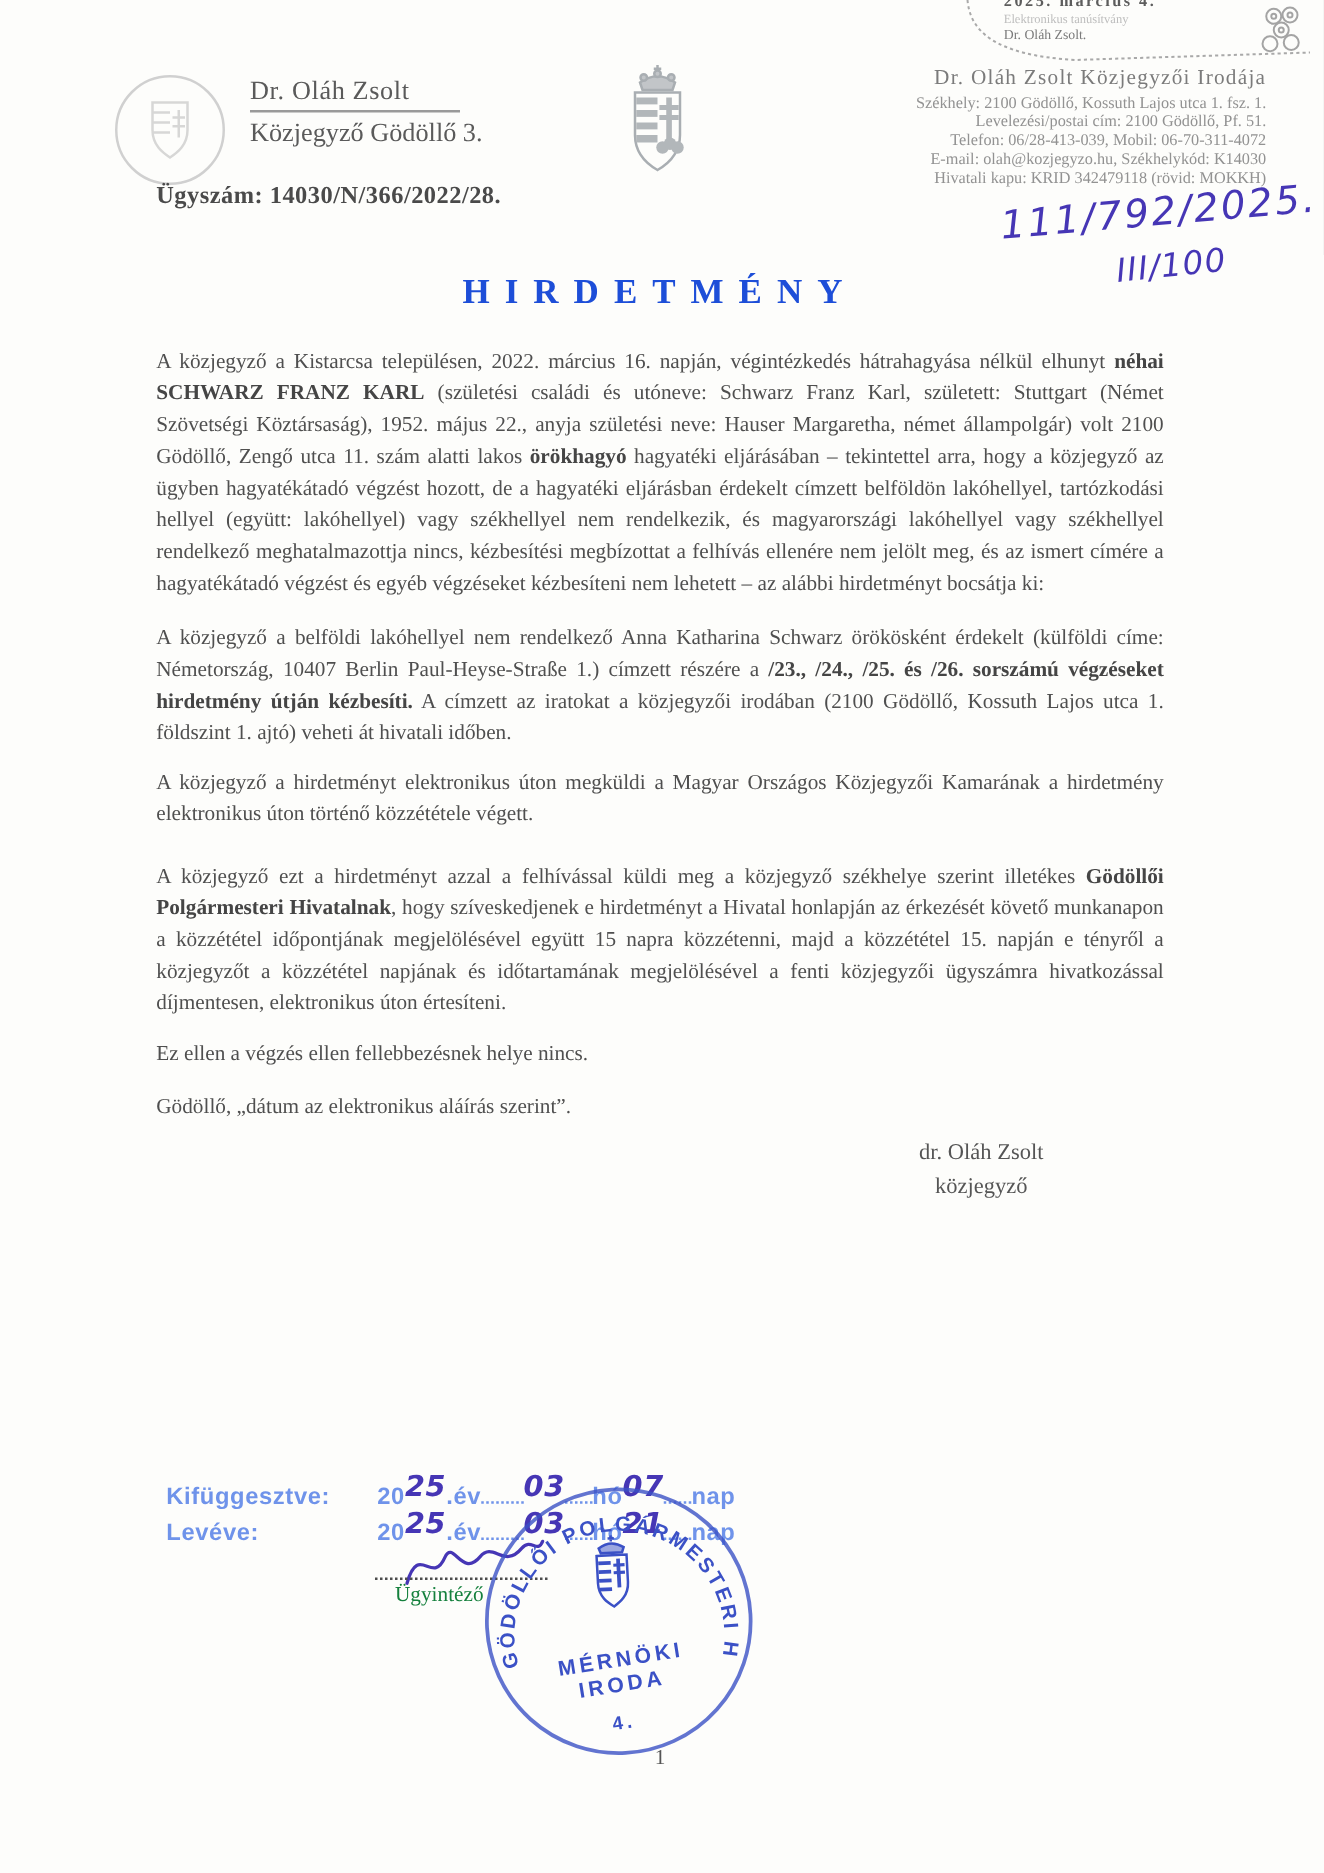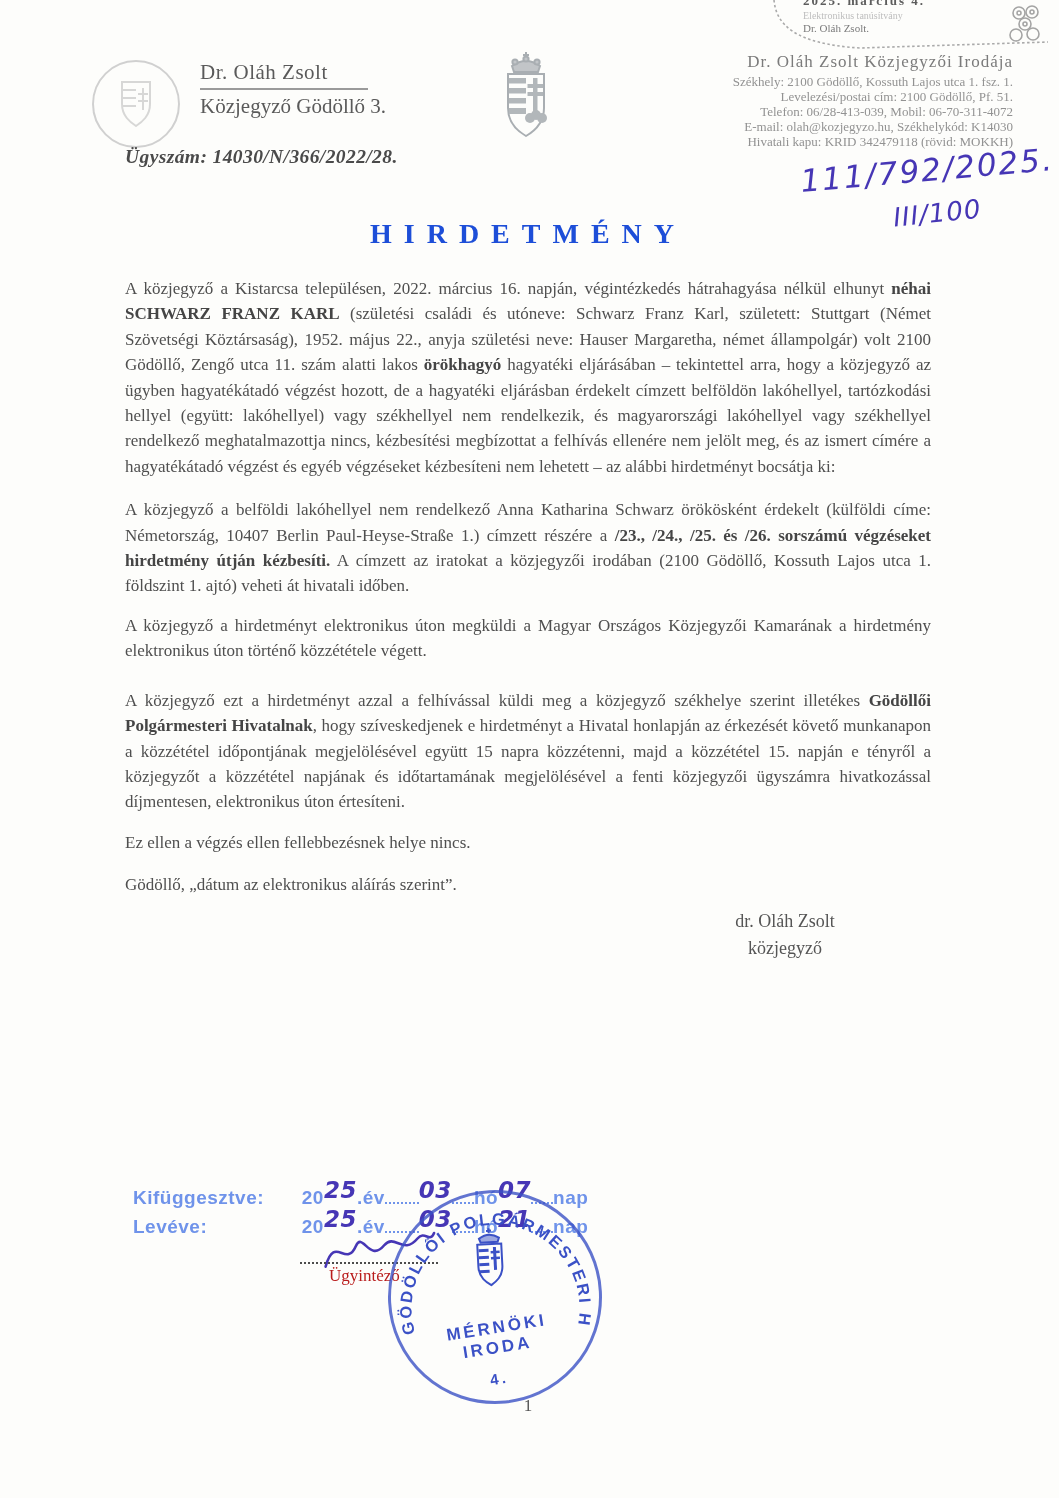--- a/index.html
+++ b/index.html
@@ -29,21 +29,21 @@
   .esign{
     position:absolute; left:803px; top:0; width:220px; height:46px; overflow:hidden;
   }
   .esign .e1{font-size:13px; font-weight:bold; color:#5d5d5d; margin-top:-7px; letter-spacing:2px;}
   .esign .e2{font-size:10px; color:#bdbdbd; margin-top:1px;}
   .esign .e3{font-size:11px; color:#7a7a7a; margin-top:1px;}
   .esign-arc{position:absolute; left:770px; top:0; pointer-events:none;}
   .corner-ornament{position:absolute; left:1006px; top:4px; opacity:.8;}
   .case-number{
     position:absolute; left:125px; top:146px;
-    font-size:19.5px; font-weight:bold; color:#4a4a4a; letter-spacing:.4px;font-style:italic;
+    font-size:19.5px; font-weight:bold; color:#4a4a4a; letter-spacing:.4px;
   }
   
   .hw{
     font-family:"DejaVu Sans", sans-serif; font-style:italic; color:#4636b5;
     display:inline-block;
   }
   .hw-ref{position:absolute; left:800px; top:152px; transform:rotate(-5deg);
     font-size:31px; letter-spacing:2px;}
   .hw-ref2{position:absolute; left:893px; top:198px; transform:rotate(-6deg);
     font-size:26px; letter-spacing:1px;}
@@ -69,21 +69,21 @@
     font-size:19px; font-weight:bold; color:#6f93ea; letter-spacing:.5px;
     white-space:nowrap;
   }
   .blue-line .lbl{display:inline-block;}
   .blue-line .dots{display:inline-block; width:34px; border-bottom:2.5px dotted #6f93ea; height:13px;}
   .blue-line .dots.sm{width:22px;}
   .blue-line .hwd{font-size:23px; position:relative; top:-6px; font-weight:bold;}
   .clerk-sig{position:absolute; left:318px; top:1222px;}
   .clerk-line{position:absolute; left:300px; top:1248px; width:138px;
     border-bottom:2.5px dotted #4c4c4c; height:14px;}
-  .clerk-label{position:absolute; left:329px; top:1266px; font-size:17px; color:#b91c1c;}
+  .clerk-label{position:absolute; left:316px; top:1266px; font-size:17px; color:#15803d;}
   .round-stamp{
     position:absolute; left:388px; top:1190px; width:214px; height:214px;
     transform:rotate(-3deg); color:#3b51c6;
   }
   .round-stamp .ring{position:absolute; inset:0; border:3px solid rgba(59,81,198,.8); border-radius:50%;}
   .round-stamp .inner-txt{
     position:absolute; left:0; width:100%; text-align:center;
     font-family:"Liberation Sans", sans-serif; font-weight:bold; color:#3b51c6;
     transform:rotate(-6deg); letter-spacing:3px;
   }

